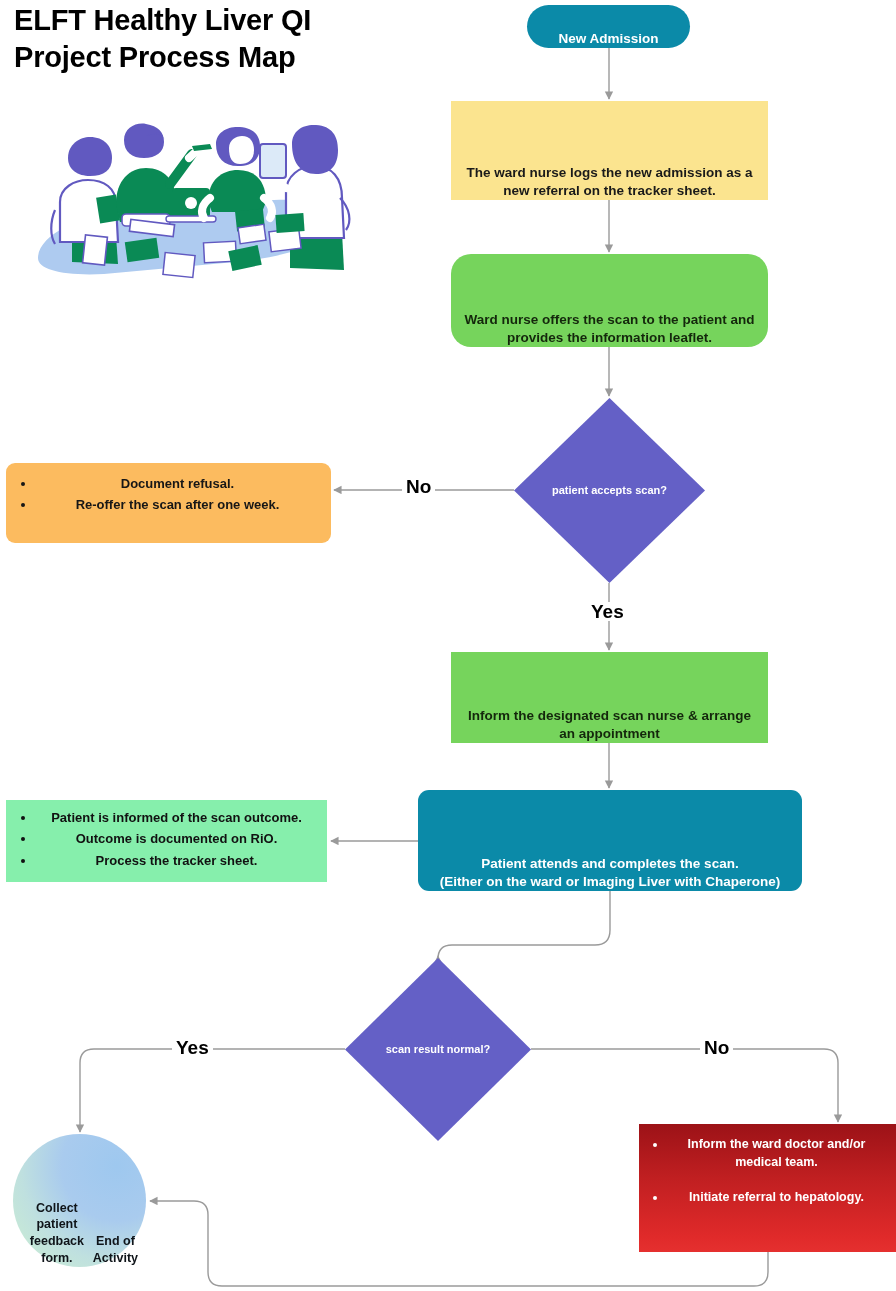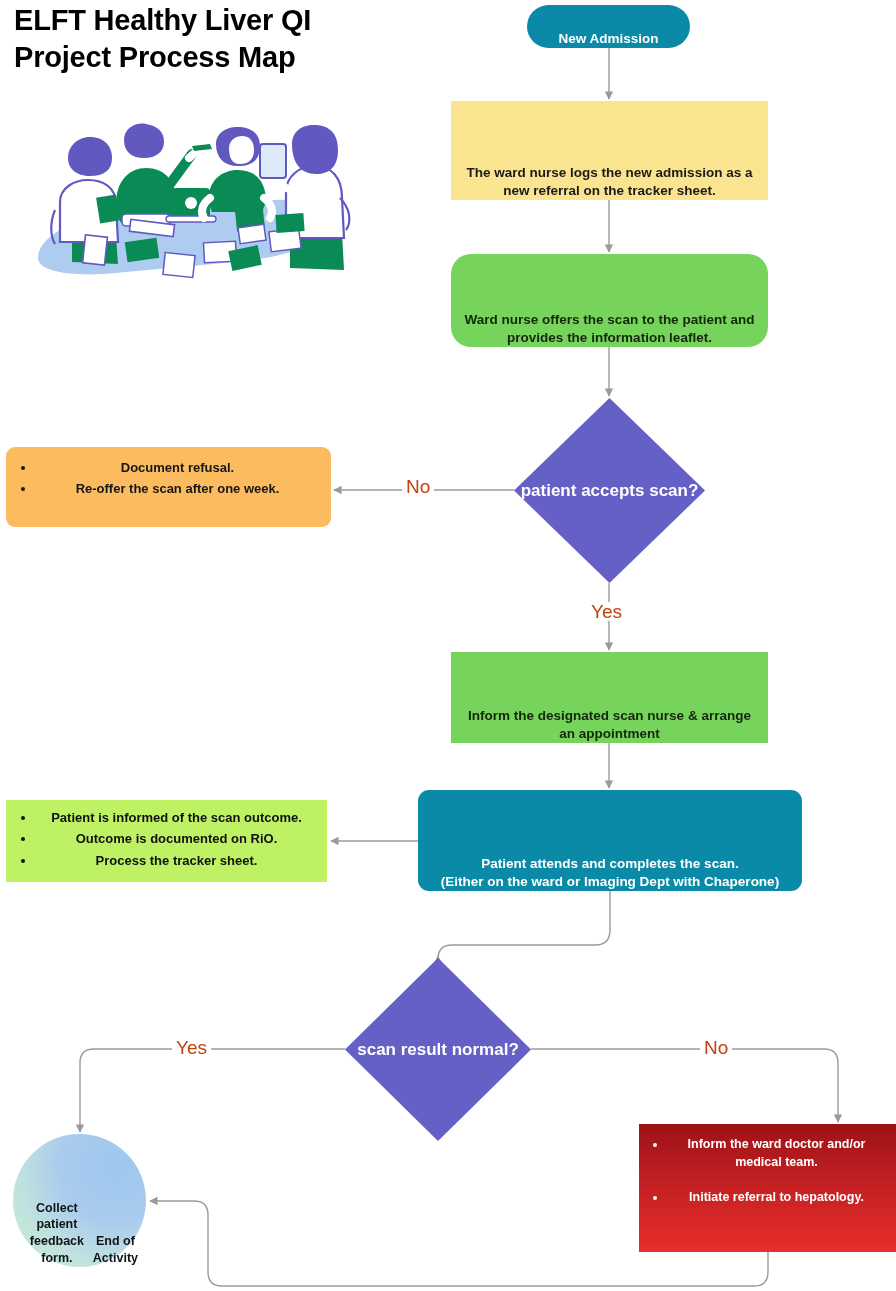--- a/index.html
+++ b/index.html
@@ -125,43 +125,43 @@
   }
   .diamond .dlabel {
     position: absolute;
     left: 0;
     top: 50%;
     width: 100%;
     transform: translateY(-50%);
     text-align: center;
     color: #ffffff;
     font-weight: bold;
-    font-size: 17px;
+    font-size: 11px;
     line-height: 1.45;
   }
   .d-accept { left: 514px; top: 398px; width: 191px; height: 185px; }
   .d-normal { left: 345px; top: 958px; width: 186px; height: 183px; }
 
   
   .n-orange {
-    left: 6px; top: 447px;
+    left: 6px; top: 463px;
     width: 325px; height: 80px;
     border-radius: 9px;
     background: #fcbb5f;
     color: #161616;
     font-size: 13px;
     display: block;
     padding: 12px 12px 12px 8px;
   }
 
   
   .n-lightblue {
     left: 6px; top: 800px;
     width: 321px; height: 82px;
-    background: #bef264;
+    background: #86efac;
     color: #111111;
     font-size: 13px;
     display: block;
     padding: 9px 10px 9px 8px;
   }
 
   
   .n-red {
     left: 639px; top: 1124px;
     width: 257px; height: 128px;
@@ -196,22 +196,22 @@
     font-size: 12.5px;
     flex-direction: row;
     padding: 0 8px;
   }
   .n-circle .l1 { display: block; }
   .n-circle .l2 { display: block; margin-top: 18px; }
 
   
   .edge-label {
     position: absolute;
-    font-weight: normal;
-    color: #c2410c;
+    font-weight: bold;
+    color: #000000;
     background: #ffffff;
     padding: 0 4px;
     line-height: 1;
   }
   .lbl-no1  { left: 402px; top: 477px; font-size: 19px; }
   .lbl-yes1 { left: 587px; top: 602px; font-size: 19px; }
   .lbl-yes2 { left: 172px; top: 1038px; font-size: 19px; }
   .lbl-no2  { left: 700px; top: 1038px; font-size: 19px; }
 </style>
 </head>
@@ -341,21 +341,21 @@
     </ul>
   </div>
 
   <div class="node n-green2">
     <span>Inform the designated scan nurse &amp; arrange an appointment</span>
   </div>
 
   <div class="node n-teal">
     <span>
       <span>Patient attends and completes the scan.</span><br>
-      <span>(Either on the ward or Imaging Dept with Chaperone)</span>
+      <span>(Either on the ward or Imaging Liver with Chaperone)</span>
     </span>
   </div>
 
   <div class="node n-lightblue">
     <ul class="bullets">
       <li>Patient is informed of the scan outcome.</li>
       <li>Outcome is documented on RiO.</li>
       <li>Process the tracker sheet.</li>
     </ul>
   </div>

